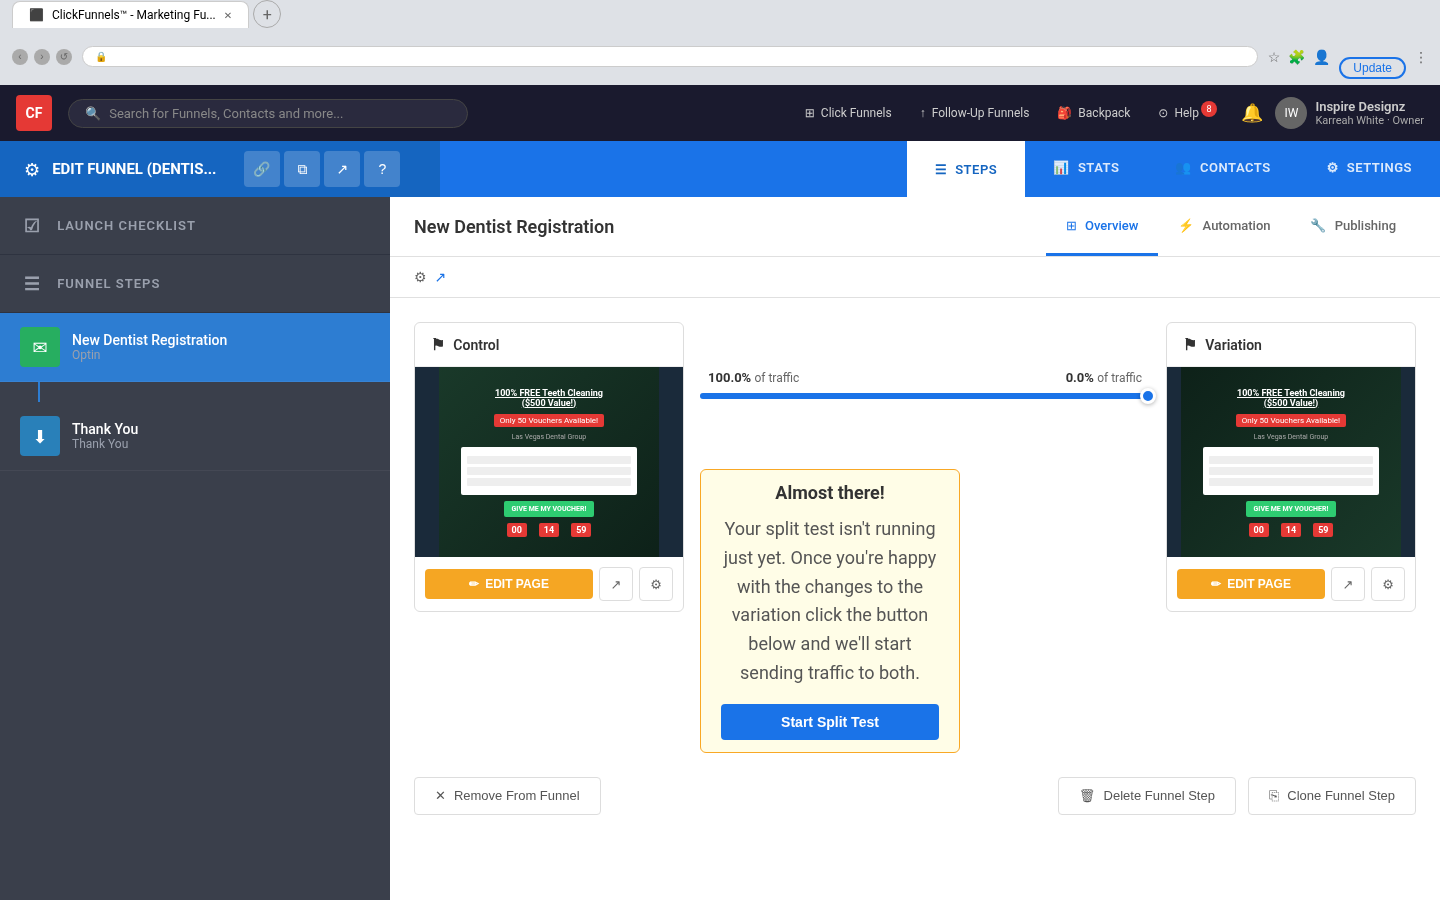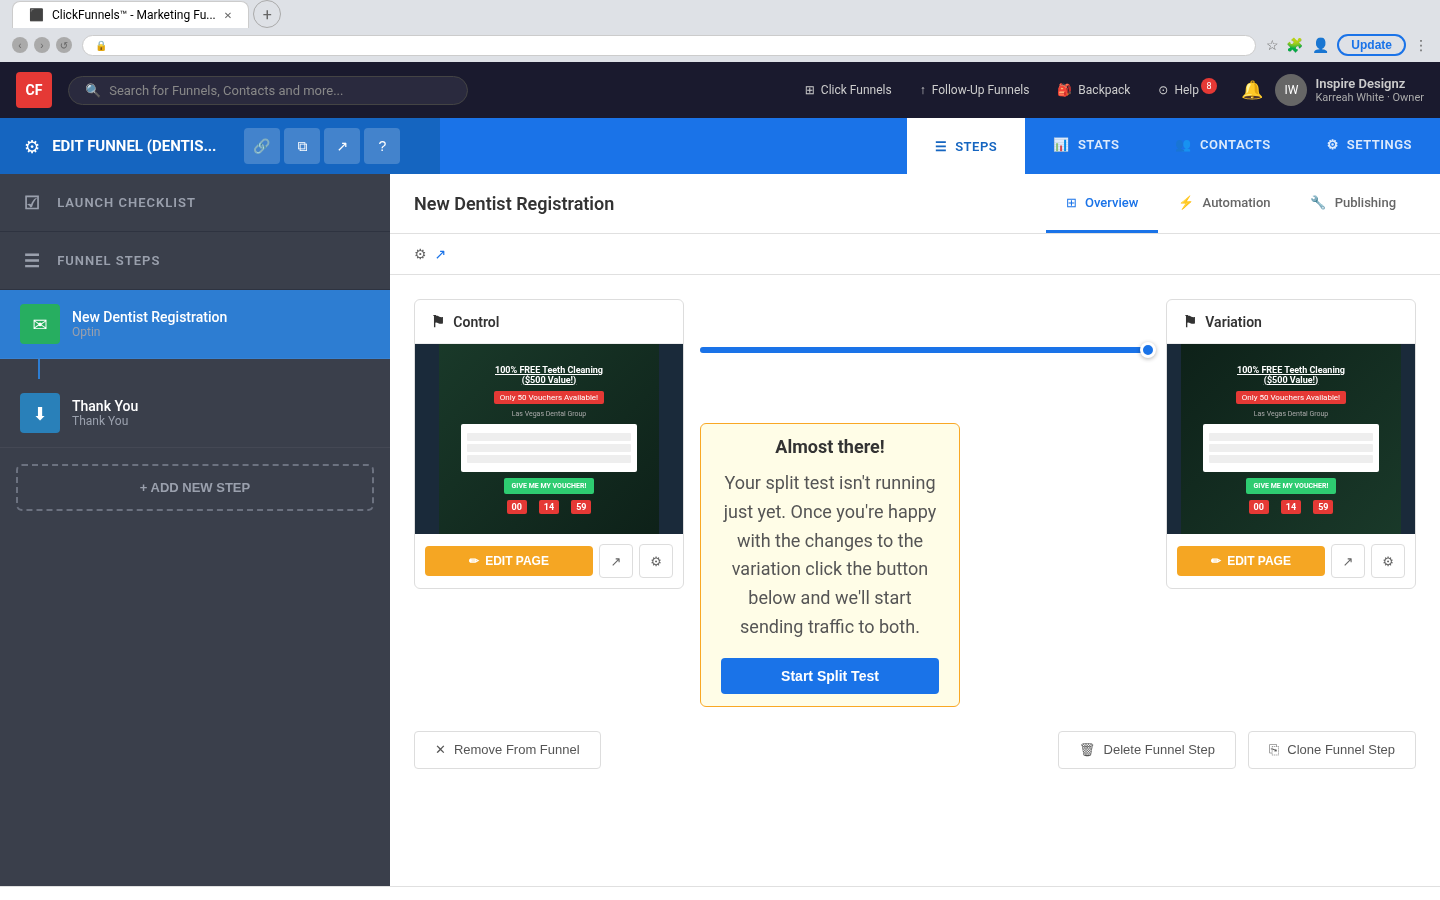--- a/index.html
+++ b/index.html
@@ -5,21 +5,21 @@
     * { box-sizing: border-box; margin: 0; padding: 0; }
     body { font-family: -apple-system, BlinkMacSystemFont, 'Segoe UI', Roboto, sans-serif; background: #e8eaed; width: 1440px; min-height: 900px; font-size: 14px; }
     .browser-btn { width: 16px; height: 16px; border-radius: 50%; background: #aaa; border: none; cursor: pointer; font-size: 10px; display: flex; align-items: center; justify-content: center; color: #666; }
     .tab-bar { background: #dee1e6; display: flex; align-items: flex-end; padding: 0 12px; }
     .tab { background: #fff; padding: 6px 16px; border-radius: 8px 8px 0 0; font-size: 12px; display: flex; align-items: center; gap: 8px; border: 1px solid #ccc; border-bottom: none; }
     .tab-close { font-size: 10px; color: #666; cursor: pointer; }
     .url-bar { background: #fff; flex: 1; border-radius: 20px; padding: 4px 12px; font-size: 12px; color: #333; display: flex; align-items: center; gap: 6px; border: 1px solid #ccc; }
     .url-bar-lock { font-size: 10px; color: #1a73e8; }
     .browser-actions { display: flex; gap: 8px; align-items: center; }
     .browser-action-btn { background: none; border: none; font-size: 14px; cursor: pointer; color: #666; }
-    .update-btn { background: none; border: 2px solid #1a73e8; color: #1a73e8; border-radius: 16px; padding: 2px 12px; font-size: 12px; cursor: pointer; font-weight: 700; }
+    .update-btn { background: none; border: 2px solid #1a73e8; color: #1a73e8; border-radius: 16px; padding: 2px 12px; font-size: 12px; cursor: pointer; font-weight: 400; margin-top: 23px; }
 
     
     .app-header { background: #1a1a2e; display: flex; align-items: center; padding: 0 16px; height: 56px; gap: 16px; }
     .app-logo { width: 36px; height: 36px; background: #e53935; border-radius: 4px; display: flex; align-items: center; justify-content: center; color: white; font-weight: bold; font-size: 14px; flex-shrink: 0; }
     .app-search { background: #2a2a3e; border: 1px solid #444; border-radius: 20px; padding: 6px 16px; color: #aaa; font-size: 13px; display: flex; align-items: center; gap: 8px; flex: 1; max-width: 400px; cursor: text; }
     .header-nav { display: flex; align-items: center; gap: 4px; margin-left: auto; }
     .header-nav-item { color: #ccc; font-size: 12px; padding: 6px 12px; display: flex; align-items: center; gap: 6px; cursor: pointer; border-radius: 4px; }
     .help-badge { background: #e53935; color: white; border-radius: 50%; width: 16px; height: 16px; font-size: 9px; display: flex; align-items: center; justify-content: center; margin-left: -4px; margin-top: -8px; }
     .notif-btn { background: none; border: none; color: #ccc; font-size: 18px; cursor: pointer; padding: 0 8px; }
     .user-info { display: flex; align-items: center; gap: 8px; color: #ccc; cursor: pointer; }
@@ -232,21 +232,20 @@
     <div class="sidebar-step">
       <div class="sidebar-step-icon download">
         <span>⬇</span>
       </div>
       <div class="sidebar-step-info">
         <div class="sidebar-step-name">Thank You</div>
         <div class="sidebar-step-type">Thank You</div>
       </div>
     </div>
 
-    <button class="add-step-btn">+ ADD NEW STEP</button>
   </div>
 
   <div class="content-area">
 
     <div class="content-header">
       <span class="content-title">New Dentist Registration</span>
       <div class="content-tabs">
         <div class="content-tab active">
           <span>⊞</span>
           <span>Overview</span>
@@ -298,20 +297,30 @@
             <span>EDIT PAGE</span>
           </button>
           <button class="action-icon-btn">↗</button>
           <button class="action-icon-btn">⚙</button>
         </div>
       </div>
 
       <div style="flex:1; display:flex; flex-direction:column; padding: 0 16px;">
 
         <div style="padding-top: 48px;">
+          <div class="traffic-labels">
+            <div>
+              <span style="font-weight:700; color:#333;">100.0%</span>
+              <span style="color:#666; font-size:12px;">of traffic</span>
+            </div>
+            <div>
+              <span style="font-weight:700; color:#333;">0.0%</span>
+              <span style="color:#666; font-size:12px;"> of traffic</span>
+            </div>
+          </div>
           <div class="slider-track">
             <div class="slider-fill"></div>
             <div class="slider-thumb"></div>
           </div>
         </div>
 
         <div class="almost-card">
           <div class="almost-title">Almost there!</div>
           <div class="almost-text">Your split test isn't running just yet. Once you're happy with the changes to the variation click the button below and we'll start sending traffic to both.</div>
           <button class="start-split-btn">Start Split Test</button>

